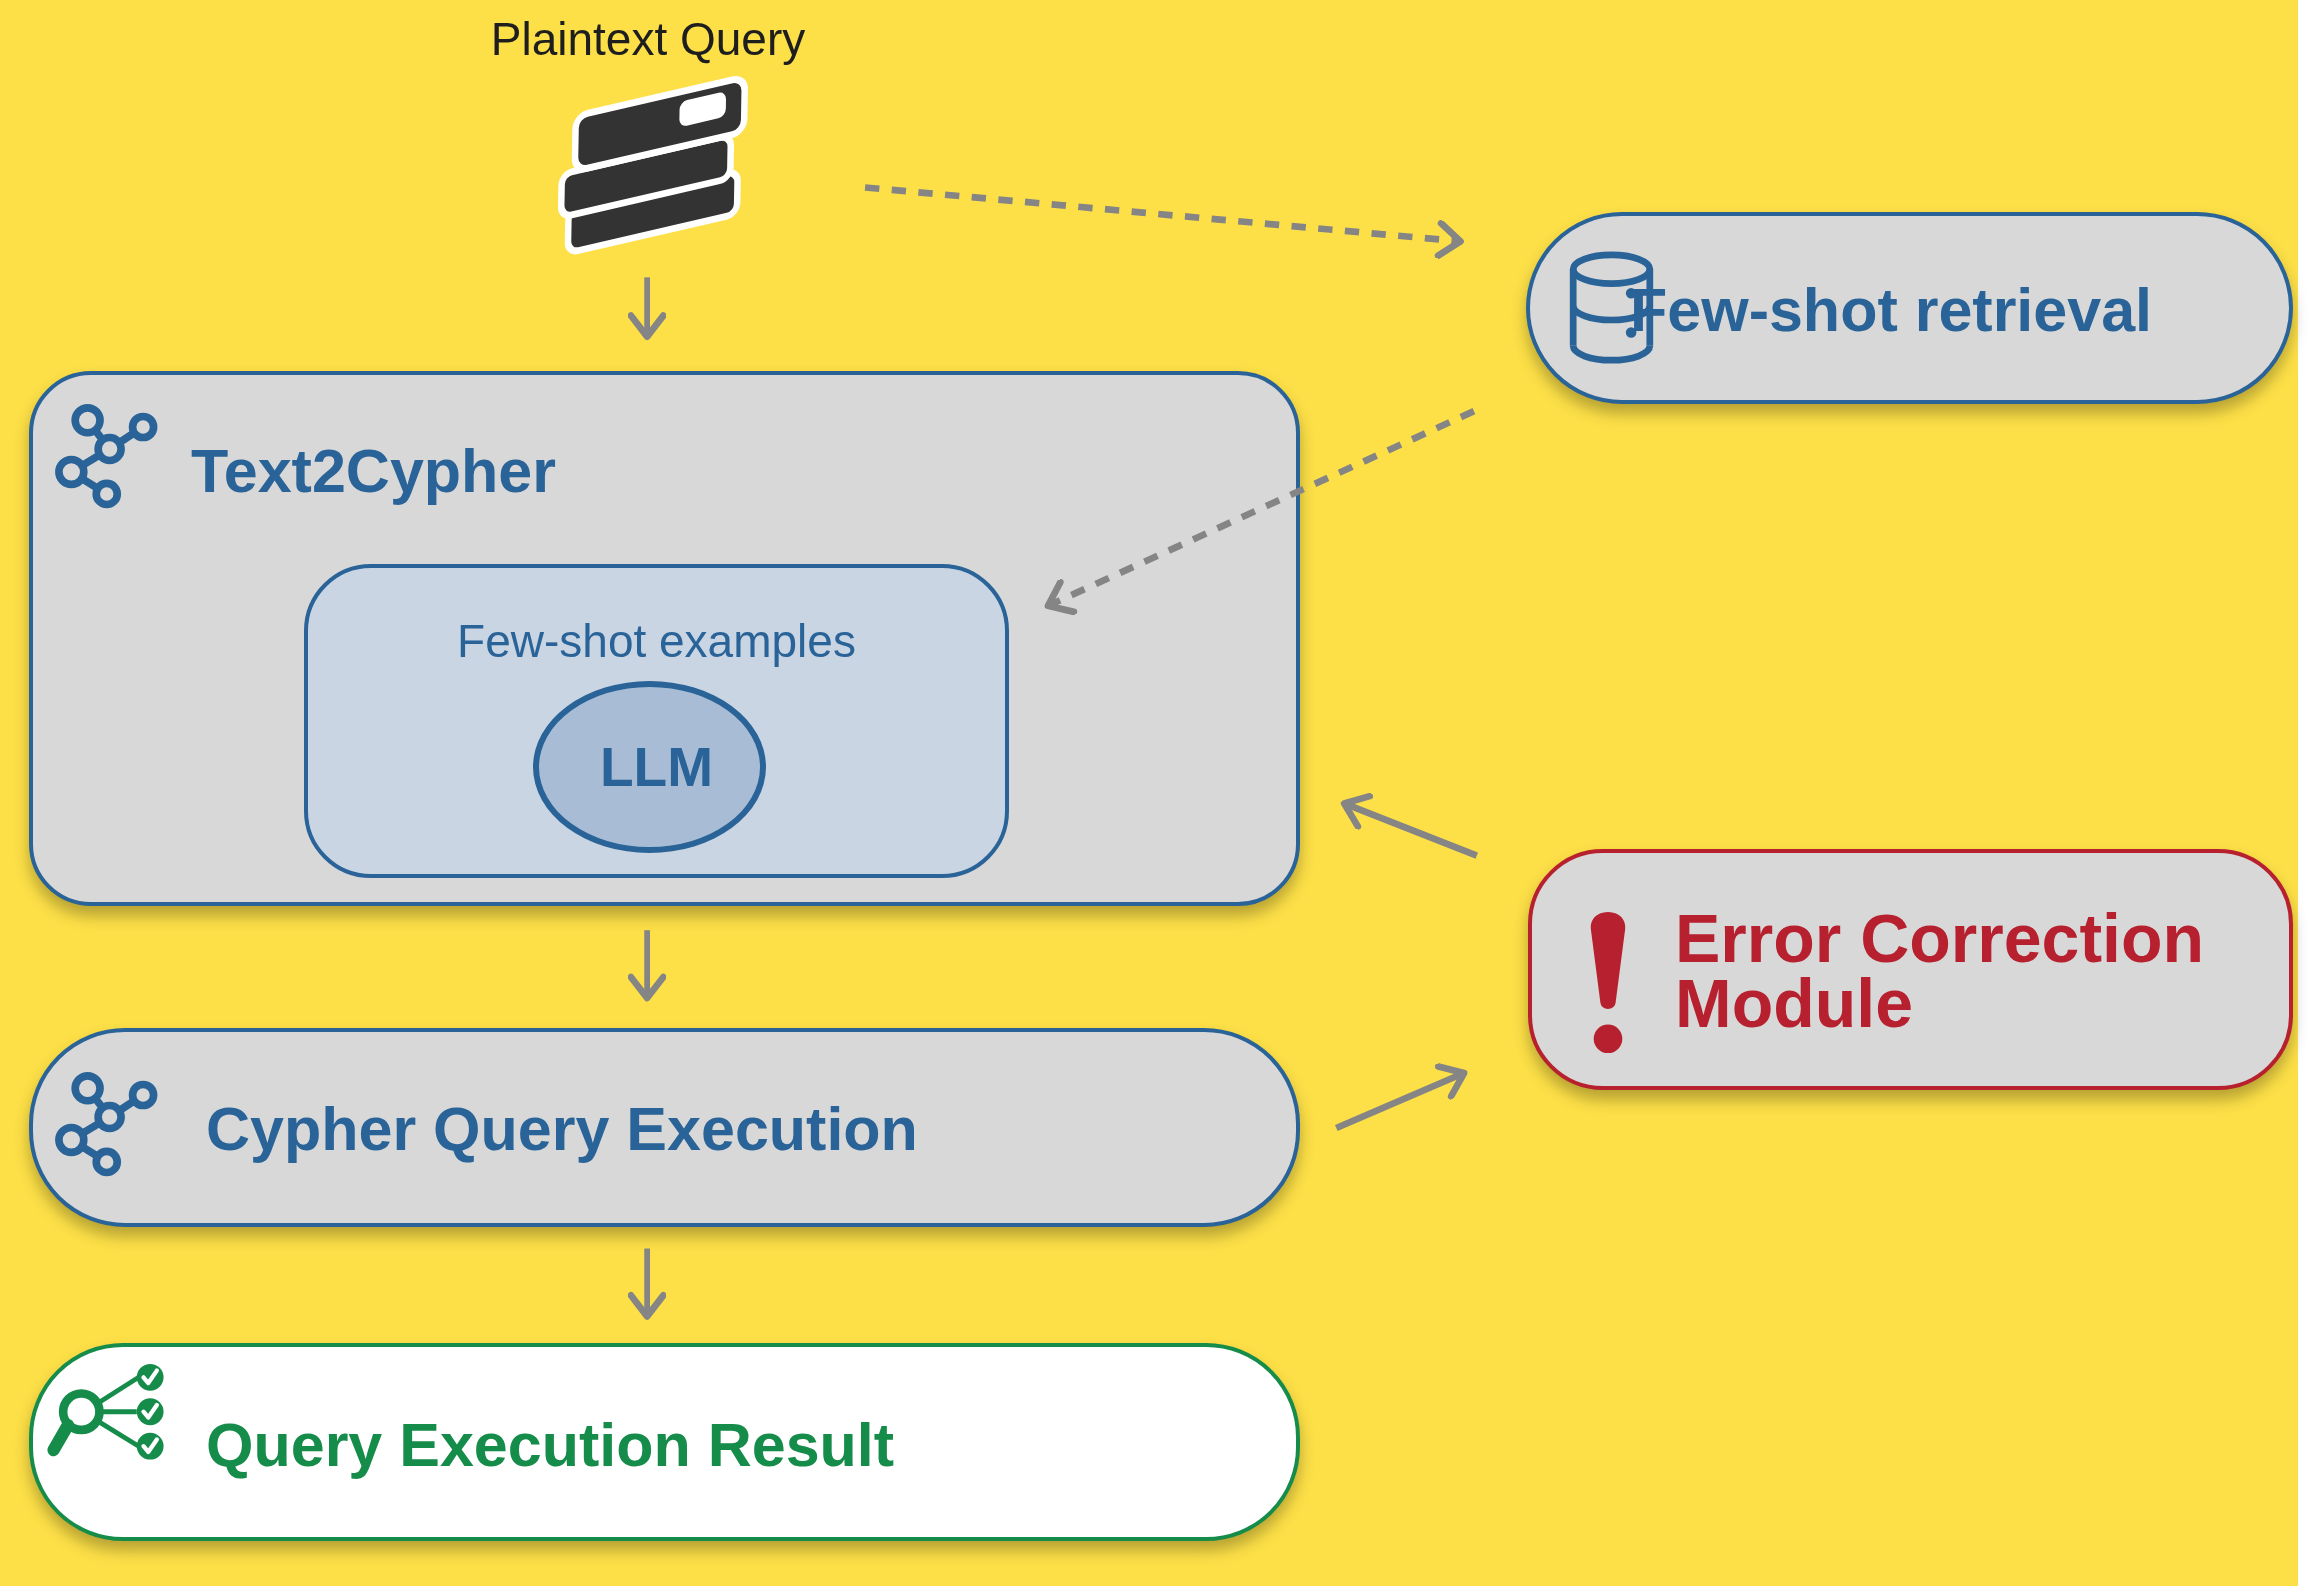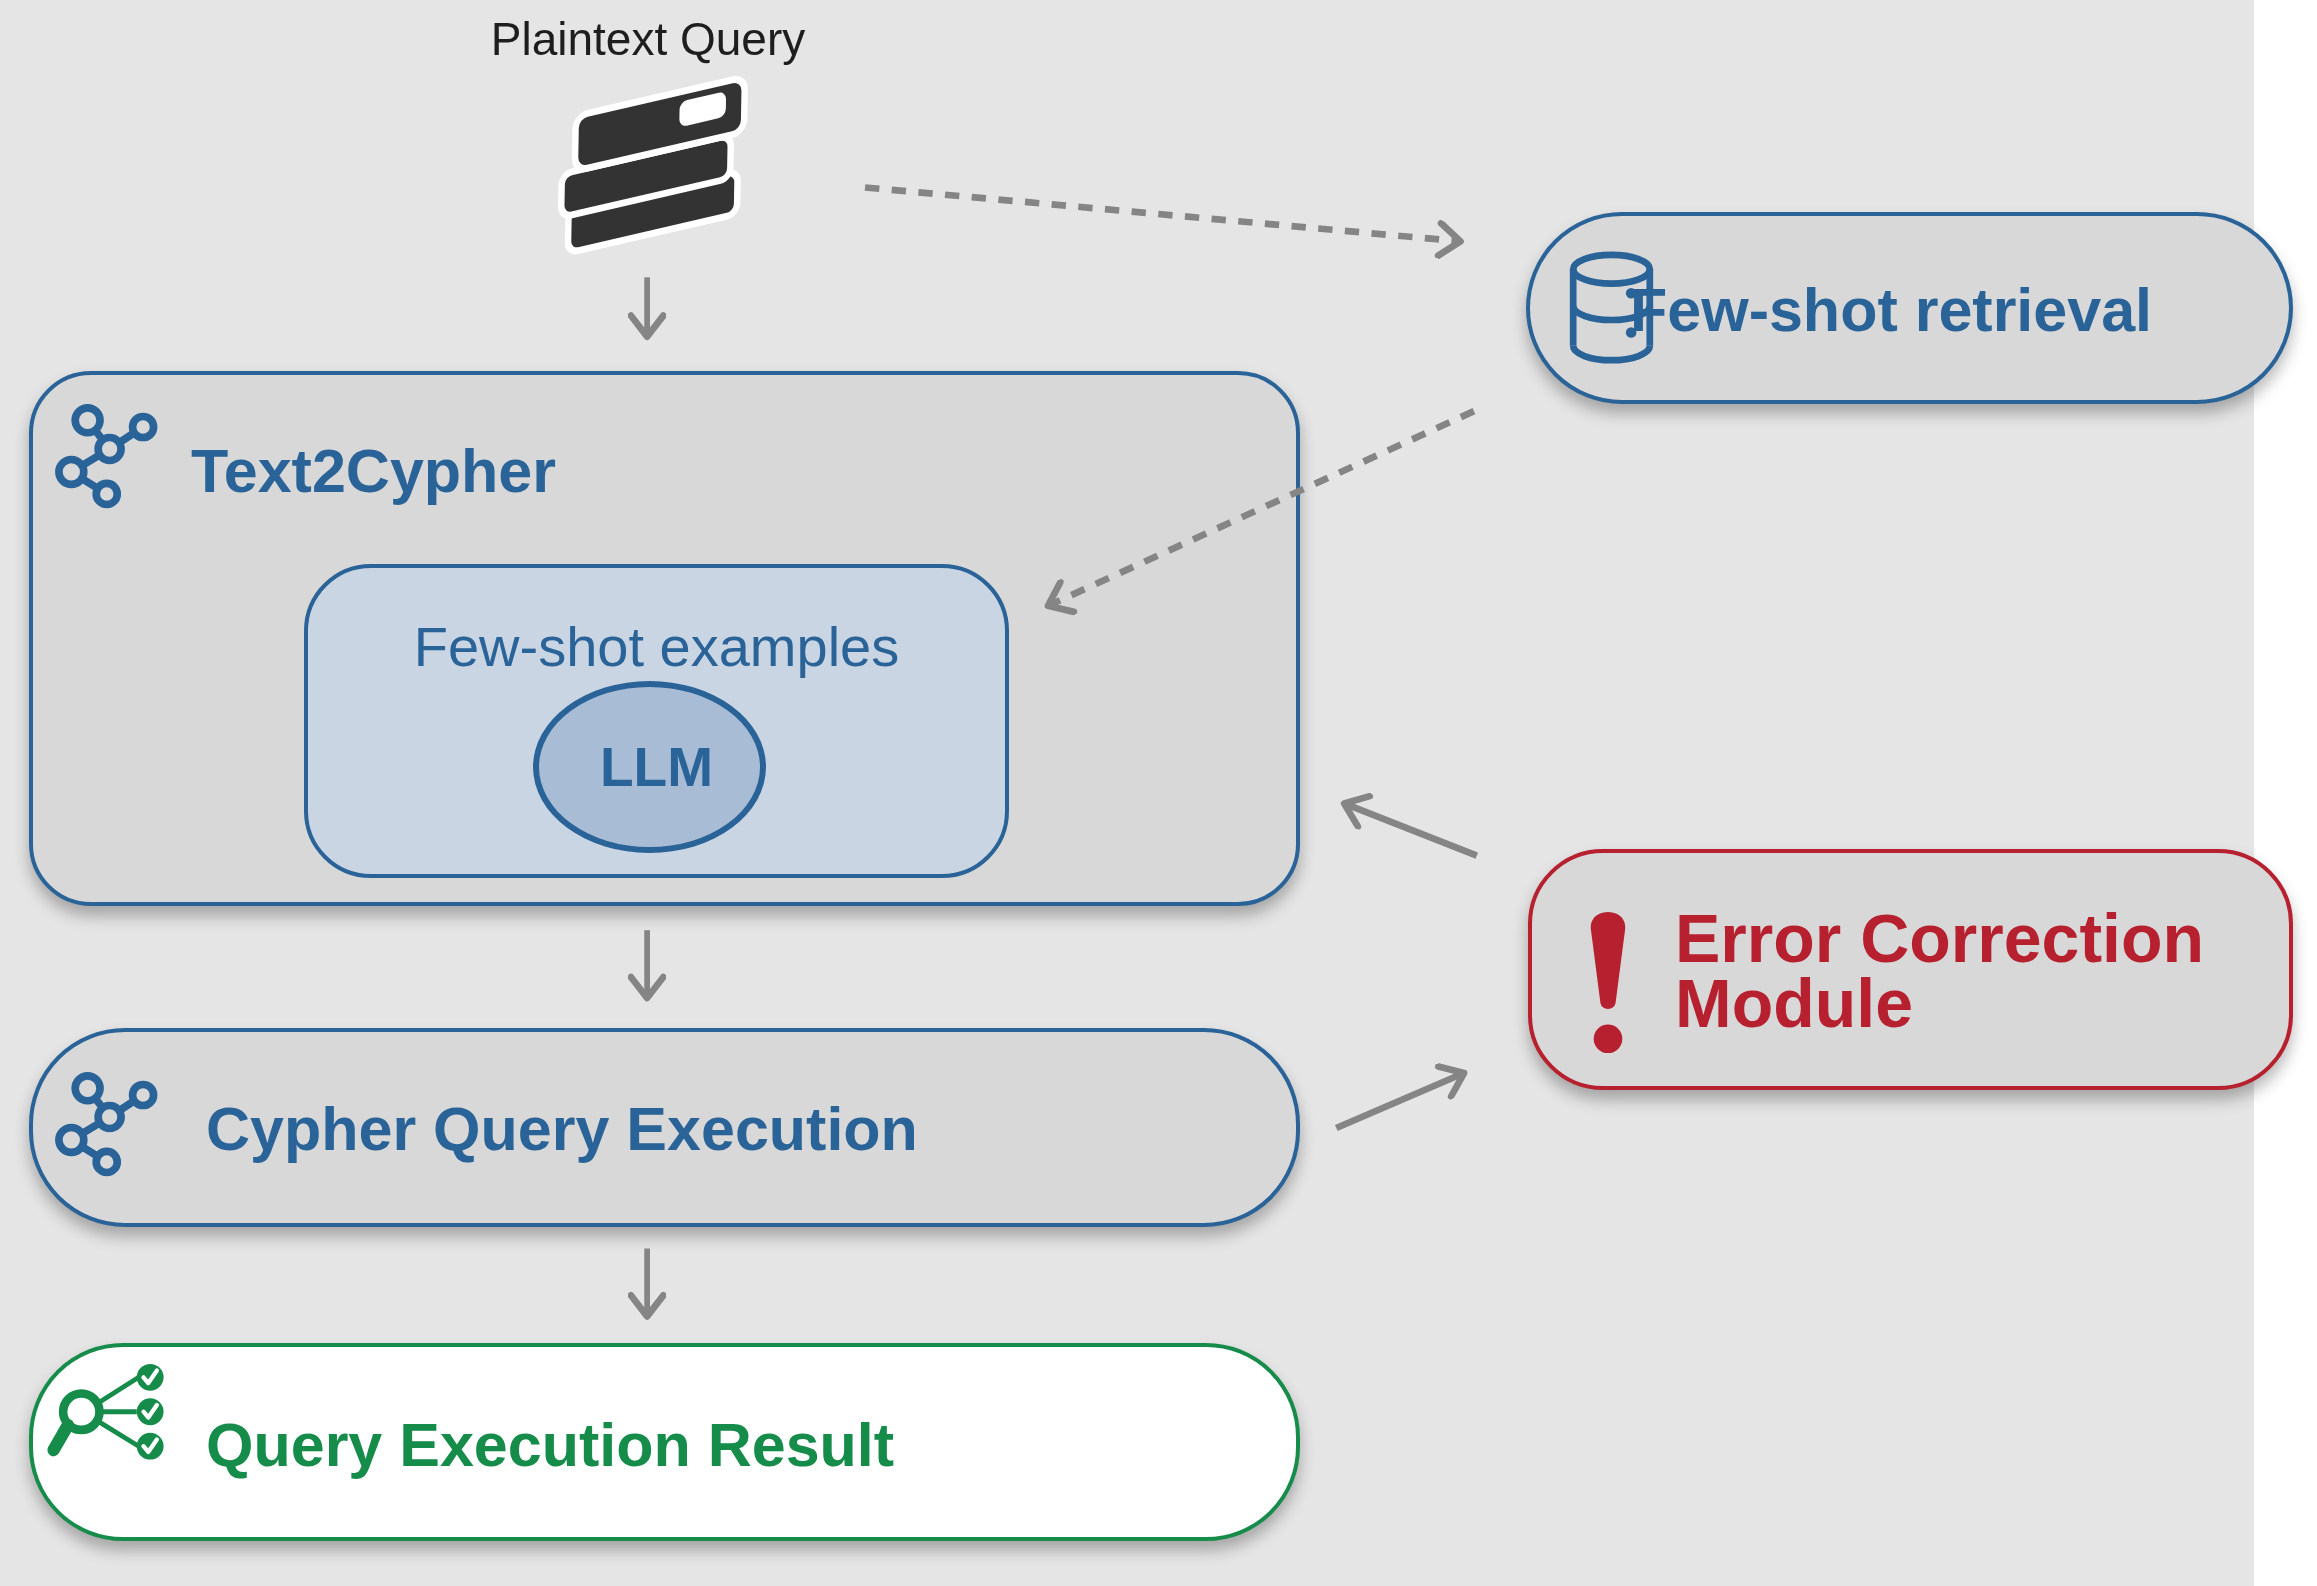--- a/index.html
+++ b/index.html
@@ -1,18 +1,18 @@
 <!DOCTYPE html>
 <html><head>
 <meta charset="utf-8">
 <style>
   html,body{margin:0;padding:0;background:#ffffff;}
   body{width:2317px;height:1587px;overflow:hidden;
        font-family:"Liberation Sans","DejaVu Sans",sans-serif;}
-  .canvas{position:relative;width:2254px;height:1587px;background:#e5e5e5;}
+  .canvas{position:relative;width:2254px;height:1587px;background:#fde047;padding-left:44px;}
 
   .abs{position:absolute;}
 
   
   .node-box{position:absolute;box-sizing:border-box;background:#d8d8d8;
             border:4.8px solid #2a6398;box-shadow:0 9.6px 15.3px rgba(0,0,0,0.28);}
   .box-text2cypher{left:29px;top:371px;width:1271px;height:535px;border-radius:62px;}
   .box-cypher{left:29px;top:1028px;width:1271px;height:199px;border-radius:96px;}
   .box-result{left:29px;top:1343px;width:1271px;height:198px;border-radius:94px;
               background:#ffffff;border-color:#168c4a;}
@@ -25,21 +25,21 @@
                background:#a8bdd5;border:6.7px solid #2a6398;box-shadow:none;
                display:flex;align-items:center;justify-content:center;}
 
   
   .lbl{position:absolute;white-space:nowrap;}
   .title-blue{color:#2a6398;font-weight:bold;font-size:61px;}
   .lbl-plaintext{left:0;top:11.5px;width:1296px;text-align:center;
                  color:#1e1e1e;font-size:46px;font-weight:normal;}
   .lbl-text2cypher{left:191px;top:436px;}
   .lbl-fewshot{left:304px;top:614px;width:705px;text-align:center;
-               color:#2a6398;font-size:56px;font-weight:normal;}
+               color:#2a6398;font-size:46px;font-weight:normal;}
   .lbl-llm{color:#2a6398;font-weight:bold;font-size:55px;margin-left:14px;}
   .lbl-cypher{left:206px;top:1094px;}
   .lbl-result{left:206px;top:1410px;color:#168c4a;font-weight:bold;font-size:61px;}
   .lbl-retrieval{left:1630px;top:275px;}
   .lbl-error{left:1675px;top:906px;color:#b7202e;font-weight:bold;font-size:68px;
              line-height:65px;white-space:nowrap;}
 
   svg{position:absolute;overflow:visible;}
   .arrow-layer{left:0;top:0;z-index:5;}
 </style>

